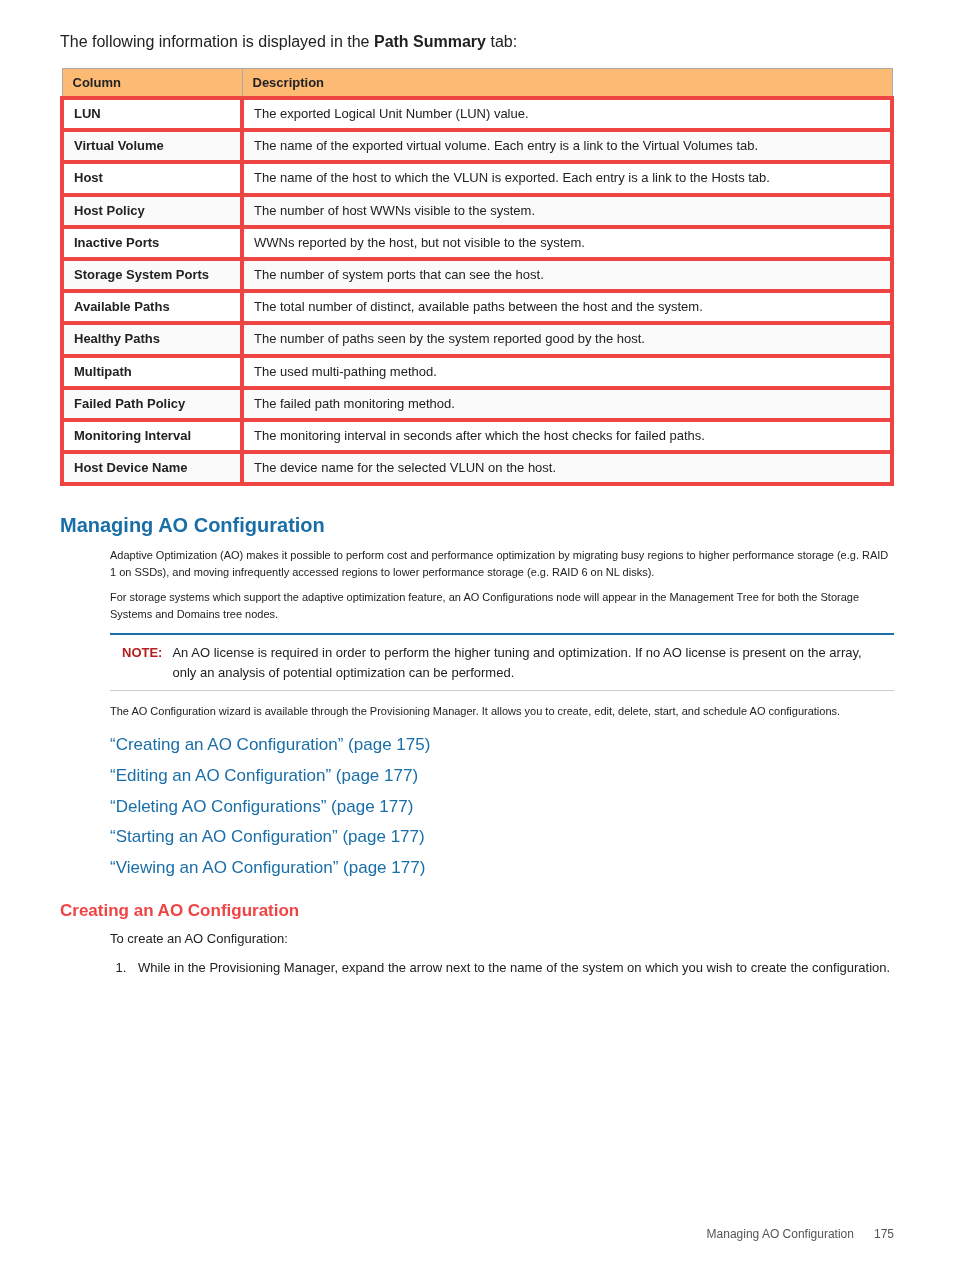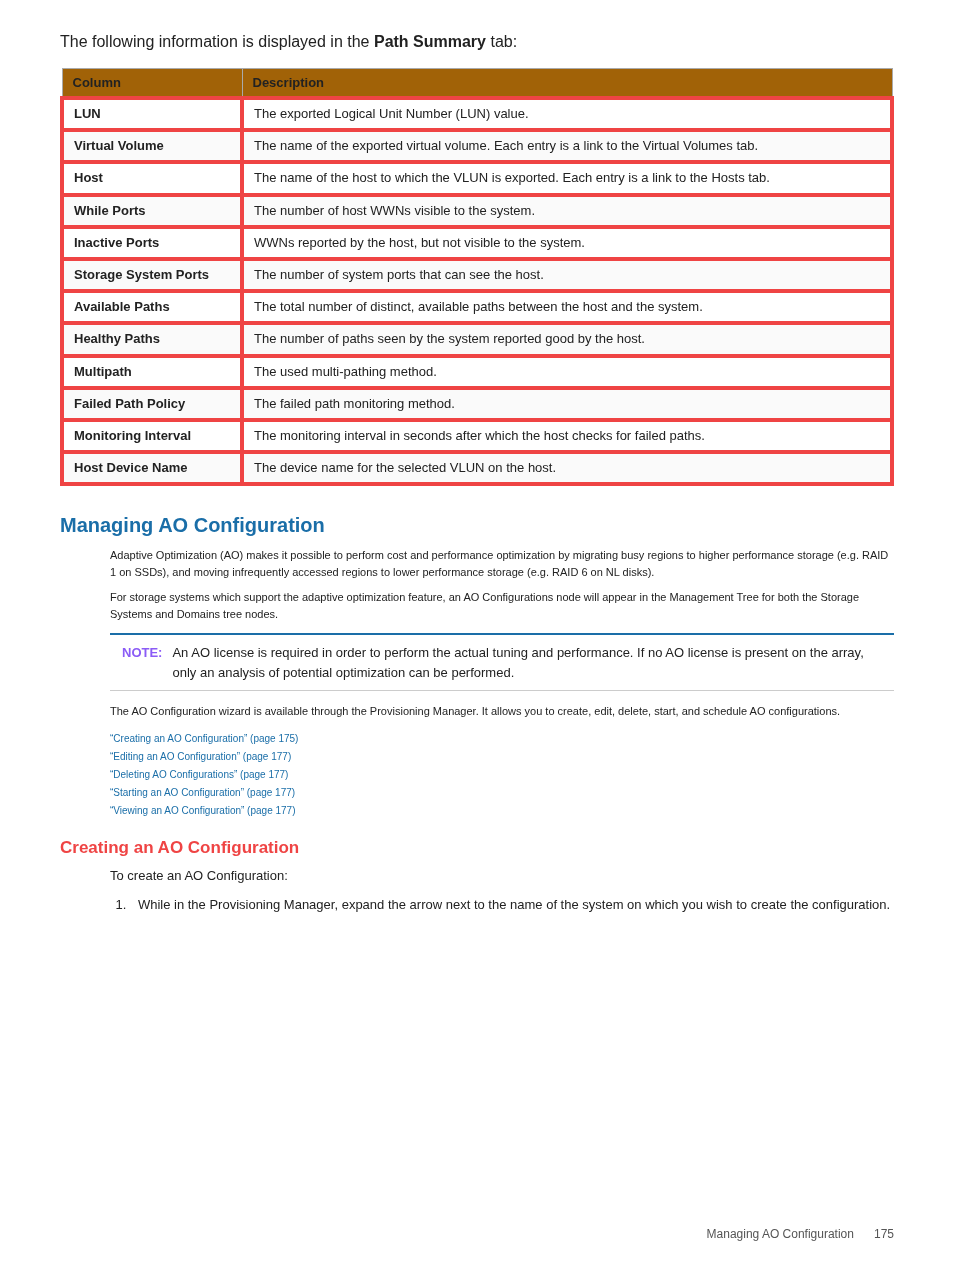--- a/index.html
+++ b/index.html
@@ -24,21 +24,21 @@
     }
 
     
     .path-table {
       width: 100%;
       border-collapse: collapse;
       margin-bottom: 28px;
       font-size: 13px;
     }
     .path-table th {
-      background: #a16207;
+      background: #fdba74;
       border: 1px solid #aaa;
       padding: 6px 10px;
       text-align: left;
       font-weight: bold;
     }
     .path-table td {
       border: 4px solid #ef4444;
       padding: 5px 10px;
       vertical-align: top;
       line-height: 1.4;
@@ -78,34 +78,34 @@
       border-bottom: 1px solid #ccc;
       padding: 8px 12px;
       margin: 10px 0 12px 0;
       display: flex;
       gap: 10px;
       font-size: 13px;
       line-height: 1.5;
     }
     .note-label {
       font-weight: bold;
-      color: #8b5cf6;
+      color: #b91c1c;
       white-space: nowrap;
     }
 
     
     .link-list {
       padding-left: 50px;
       margin-bottom: 10px;
     }
     .link-list a {
       display: block;
       color: #1a6ea8;
       text-decoration: none;
-      font-size: 10px;
+      font-size: 17px;
       line-height: 1.8;
     }
 
     
     .subsection-heading {
       color: #ef4444;
       font-size: 17px;
       font-weight: bold;
       margin-bottom: 8px;
       margin-top: 18px;
@@ -165,21 +165,21 @@
       </tr>
       <tr>
         <td>Virtual Volume</td>
         <td>The name of the exported virtual volume. Each entry is a link to the Virtual Volumes tab.</td>
       </tr>
       <tr>
         <td>Host</td>
         <td>The name of the host to which the VLUN is exported. Each entry is a link to the Hosts tab.</td>
       </tr>
       <tr>
-        <td>While Ports</td>
+        <td>Host Policy</td>
         <td>The number of host WWNs visible to the system.</td>
       </tr>
       <tr>
         <td>Inactive Ports</td>
         <td>WWNs reported by the host, but not visible to the system.</td>
       </tr>
       <tr>
         <td>Storage System Ports</td>
         <td>The number of system ports that can see the host.</td>
       </tr>
@@ -211,21 +211,21 @@
 </table>
 
 <h2 class="section-heading">Managing AO Configuration</h2>
 
 <div class="section-body">
   <p>Adaptive Optimization (AO) makes it possible to perform cost and performance optimization by migrating busy regions to higher performance storage (e.g. RAID 1 on SSDs), and moving infrequently accessed regions to lower performance storage (e.g. RAID 6 on NL disks).</p>
   <p>For storage systems which support the adaptive optimization feature, an AO Configurations node will appear in the Management Tree for both the Storage Systems and Domains tree nodes.</p>
 
   <div class="note-box">
     <span class="note-label">NOTE:</span>
-    <span>An AO license is required in order to perform the actual tuning and performance. If no AO license is present on the array, only an analysis of potential optimization can be performed.</span>
+    <span>An AO license is required in order to perform the higher tuning and optimization. If no AO license is present on the array, only an analysis of potential optimization can be performed.</span>
   </div>
 
   <p>The AO Configuration wizard is available through the Provisioning Manager. It allows you to create, edit, delete, start, and schedule AO configurations.</p>
 </div>
 
 <div class="link-list">
   <a href="#">“Creating an AO Configuration” (page 175)</a>
   <a href="#">“Editing an AO Configuration” (page 177)</a>
   <a href="#">“Deleting AO Configurations” (page 177)</a>
   <a href="#">“Starting an AO Configuration” (page 177)</a>

